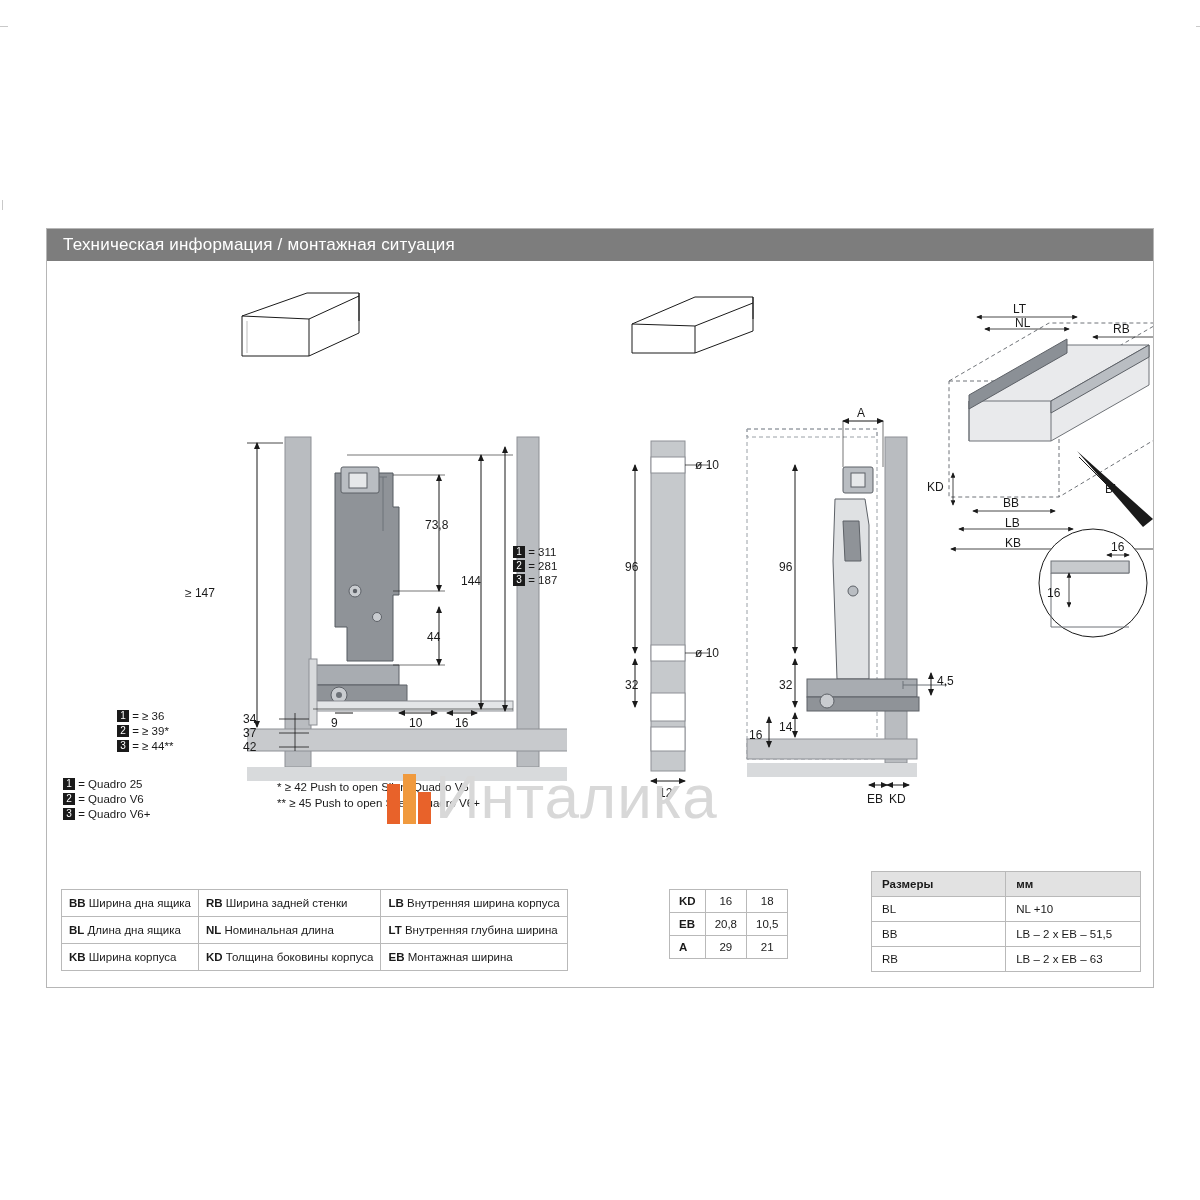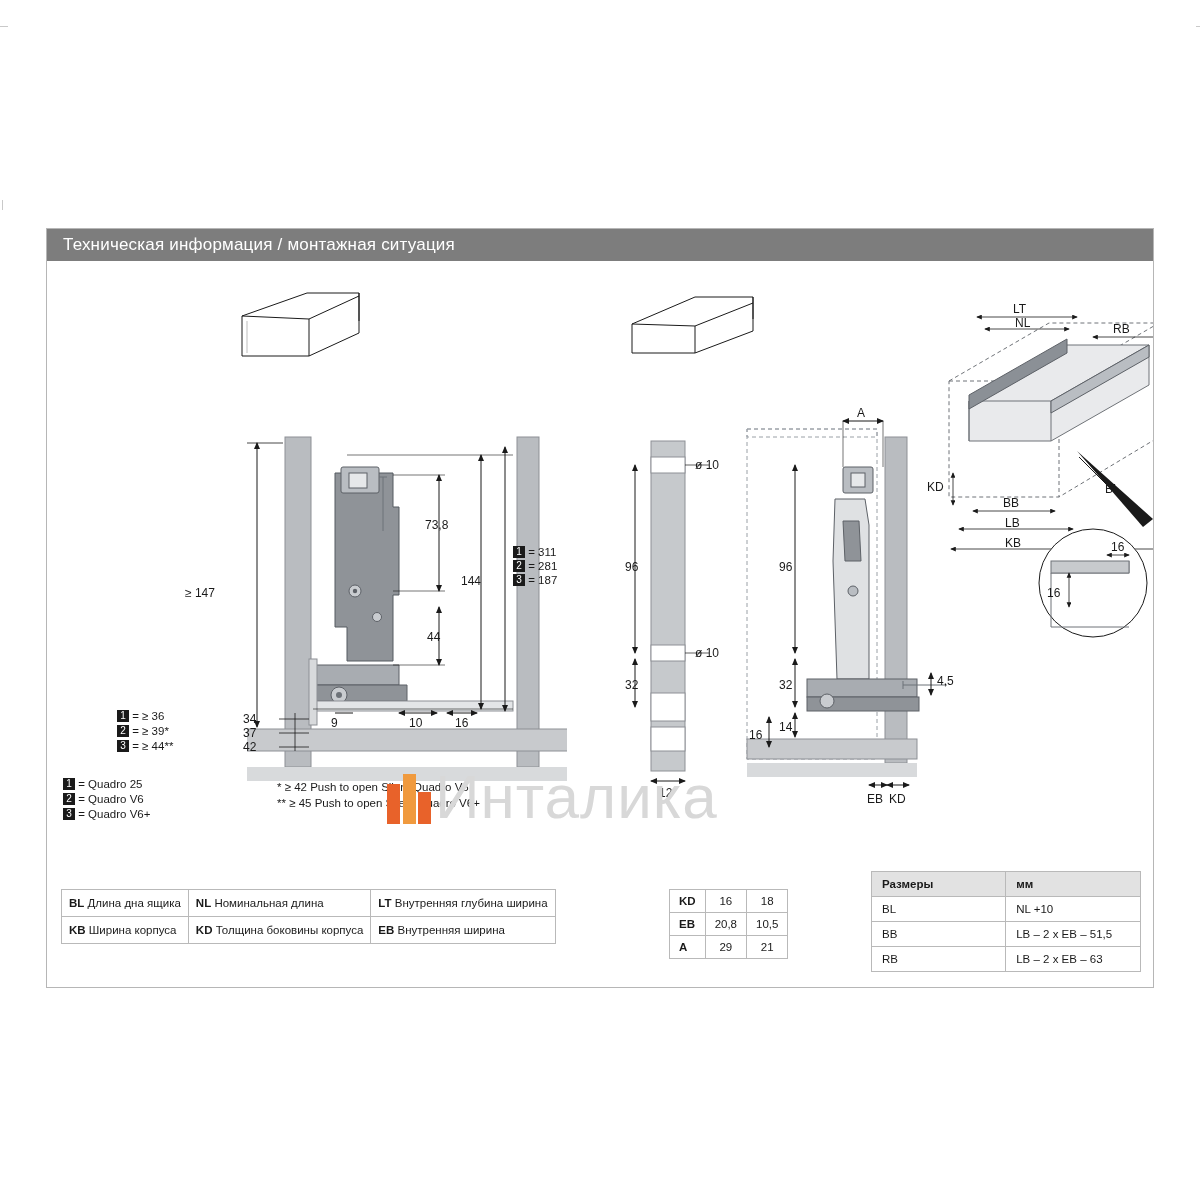--- a/index.html
+++ b/index.html
@@ -422,29 +422,34 @@
       </div>
 
       <div class="watermark" style="left:340px;top:500px;">
         <span class="wm-mark"><i class="a"></i><i class="b"></i><i class="c"></i></span><span>Инталика</span>
       </div>
 
       <div class="legend-wrap">
 
         <table class="legend legend-left">
           <tbody>
+              <tr>
+            <td><span class="legend-abbr">BB</span> <span>Ширина дна ящика</span></td>
+            <td><span class="legend-abbr">RB</span> <span>Ширина задней стенки</span></td>
+            <td><span class="legend-abbr">LB</span> <span>Внутренняя ширина корпуса</span></td>
+          </tr>
           <tr>
             <td><span class="legend-abbr">BL</span> <span>Длина дна ящика</span></td>
             <td><span class="legend-abbr">NL</span> <span>Номинальная длина</span></td>
             <td><span class="legend-abbr">LT</span> <span>Внутренняя глубина ширина</span></td>
           </tr>
           <tr>
             <td><span class="legend-abbr">KB</span> <span>Ширина корпуса</span></td>
             <td><span class="legend-abbr">KD</span> <span>Толщина боковины корпуса</span></td>
-            <td><span class="legend-abbr">EB</span> <span>Внутренняя ширина</span></td>
+            <td><span class="legend-abbr">EB</span> <span>Монтажная ширина</span></td>
           </tr>
         </tbody>
           </table>
 
         <table class="kd legend-kd">
           <tbody>
               <tr>
             <td class="lbl">KD</td>
             <td>16</td>
             <td>18</td>

